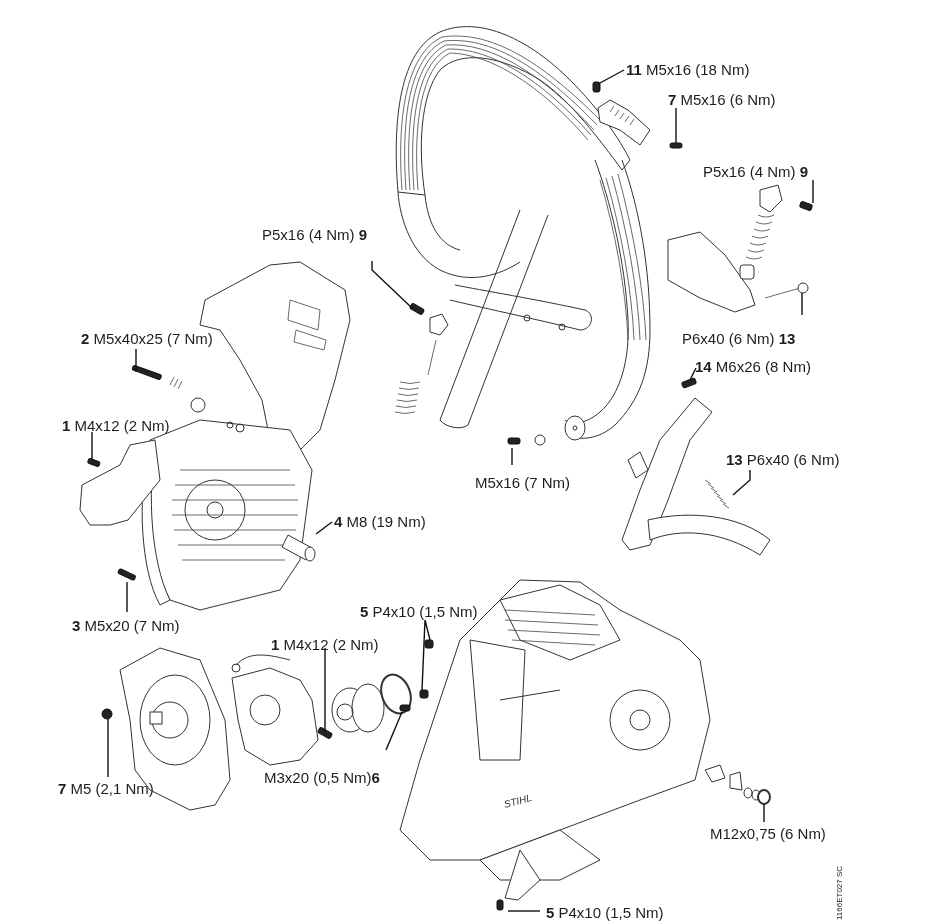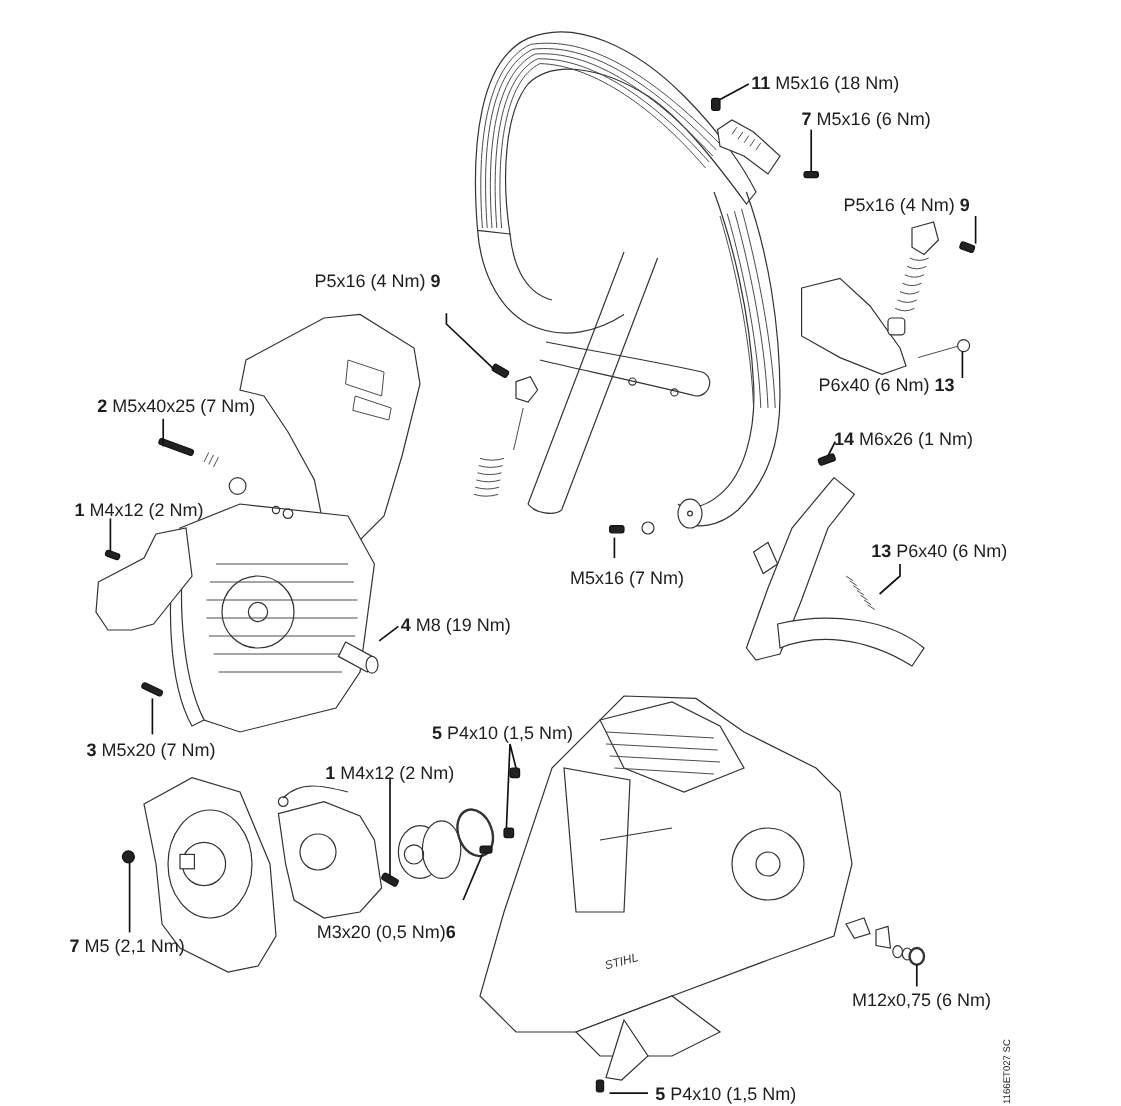--- a/index.html
+++ b/index.html
@@ -200,22 +200,22 @@
     <path class="lead" d="M108,719 L108,777"></path>
     <path class="lead" d="M764,804 L764,822"></path>
     <path class="lead" d="M508,911 L540,911"></path>
   </g>
 </svg>
 
 <div class="lbl" style="left:626px;top:61px"><b>11</b> <span>M5x16 (18 Nm)</span></div>
 <div class="lbl" style="left:668px;top:91px"><b>7</b> <span>M5x16 (6 Nm)</span></div>
 <div class="lbl" style="left:703px;top:163px"><span>P5x16 (4 Nm)</span> <b>9</b></div>
 <div class="lbl" style="left:262px;top:226px"><span>P5x16 (4 Nm)</span> <b>9</b></div>
-<div class="lbl" style="left:682px;top:313px"><span>P6x40 (6 Nm)</span> <b>13</b></div>
-<div class="lbl" style="left:695px;top:358px"><b>14</b> <span>M6x26 (1 Nm)</span></div>
+<div class="lbl" style="left:682px;top:330px"><span>P6x40 (6 Nm)</span> <b>13</b></div>
+<div class="lbl" style="left:695px;top:358px"><b>14</b> <span>M6x26 (8 Nm)</span></div>
 <div class="lbl" style="left:81px;top:330px"><b>2</b> <span>M5x40x25 (7 Nm)</span></div>
 <div class="lbl" style="left:62px;top:417px"><b>1</b> <span>M4x12 (2 Nm)</span></div>
 <div class="lbl" style="left:475px;top:474px"><span>M5x16 (7 Nm)</span></div>
 <div class="lbl" style="left:726px;top:451px"><b>13</b> <span>P6x40 (6 Nm)</span></div>
 <div class="lbl" style="left:334px;top:513px"><b>4</b> <span>M8 (19 Nm)</span></div>
 <div class="lbl" style="left:72px;top:617px"><b>3</b> <span>M5x20 (7 Nm)</span></div>
 <div class="lbl" style="left:360px;top:603px"><b>5</b> <span>P4x10 (1,5 Nm)</span></div>
 <div class="lbl" style="left:271px;top:636px"><b>1</b> <span>M4x12 (2 Nm)</span></div>
 <div class="lbl" style="left:264px;top:769px"><span>M3x20 (0,5 Nm)</span><b>6</b></div>
 <div class="lbl" style="left:58px;top:780px"><b>7</b> <span>M5 (2,1 Nm)</span></div>

